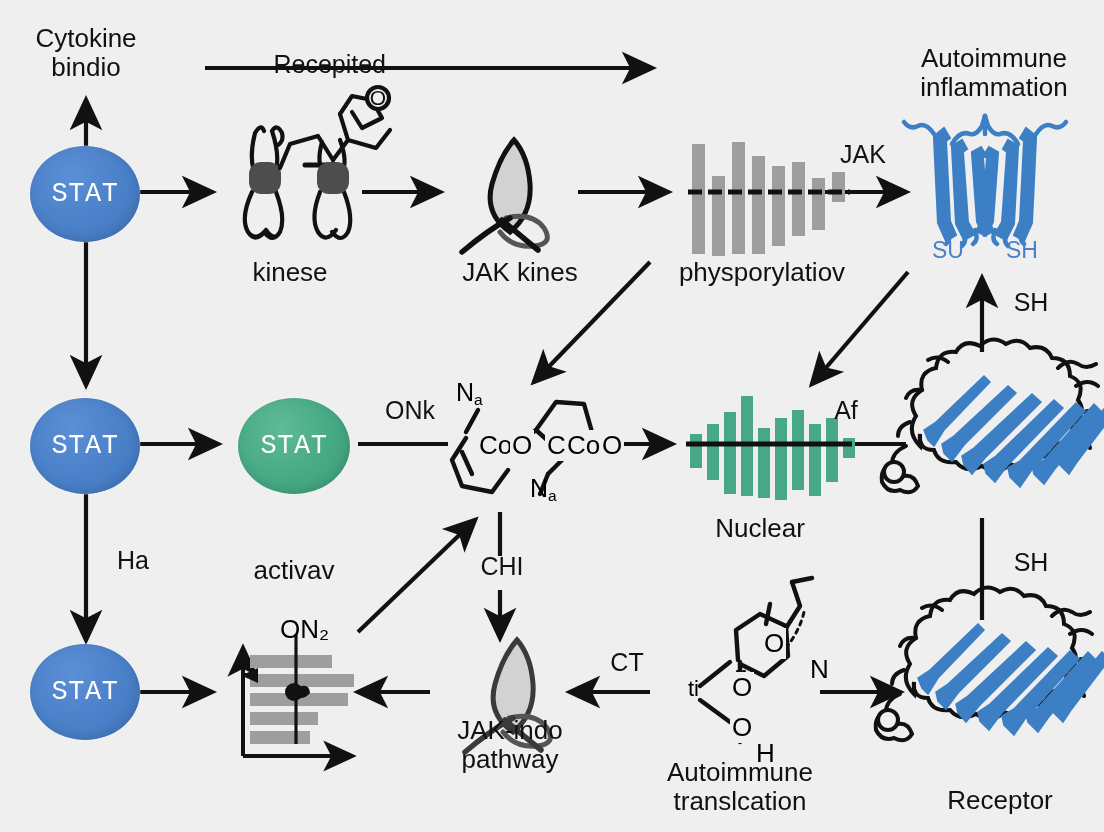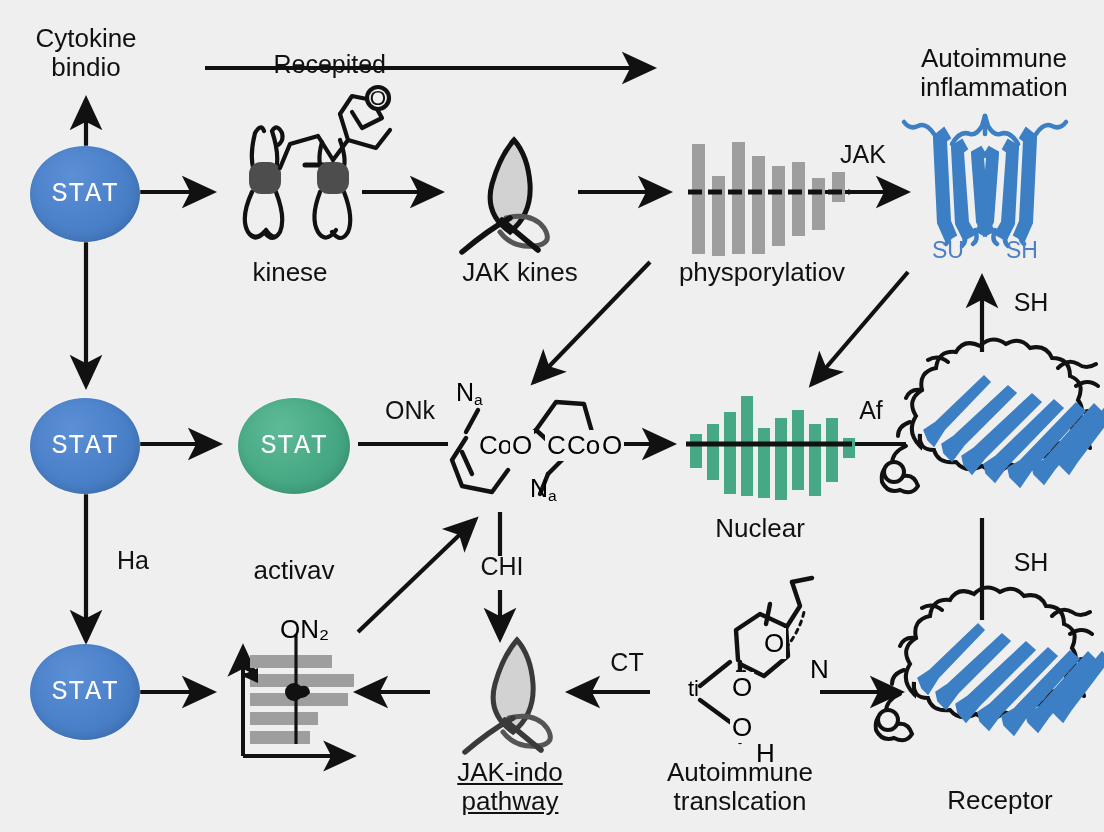--- a/index.html
+++ b/index.html
@@ -269,33 +269,33 @@
   <div class="lbl big" style="left:884px;top:44px;width:220px;">Autoimmune
 inflammation</div>
 
   <div class="lbl bluelbl" style="left:918px;top:238px;width:60px;">SU</div>
   <div class="lbl bluelbl" style="left:992px;top:238px;width:60px;">SH</div>
 
   <div class="lbl big" style="left:660px;top:514px;width:200px;">Nuclear</div>
 
   <div class="lbl big" style="left:900px;top:786px;width:200px;">Receptor</div>
 
-  <div class="lbl big" style="left:420px;top:758px;width:180px;text-decoration:underline;">JAK-indo
+  <div class="lbl big" style="left:420px;top:716px;width:180px;">JAK-indo
 pathway</div>
 
   <div class="lbl big" style="left:620px;top:758px;width:240px;">Autoimmune
 translcation</div>
 
   <div class="edgelbl" style="left:196px;top:50px;width:190px;text-align:right;">Recepited</div>
   <div class="edgelbl" style="left:820px;top:140px;width:86px;">JAK</div>
   <div class="edgelbl" style="left:996px;top:288px;width:70px;">SH</div>
   <div class="edgelbl" style="left:996px;top:548px;width:70px;">SH</div>
   <div class="edgelbl" style="left:98px;top:546px;width:70px;">Ha</div>
   <div class="edgelbl" style="left:366px;top:396px;width:88px;">ONk</div>
-  <div class="edgelbl" style="left:836px;top:396px;width:70px;">Af</div>
+  <div class="edgelbl" style="left:811px;top:396px;width:70px;">Af</div>
   <div class="edgelbl" style="left:464px;top:552px;width:76px;">CHI</div>
   <div class="edgelbl" style="left:592px;top:648px;width:70px;">CT</div>
 
   <div class="chem" style="left:456px;top:378px;font-size:25px;">N<span class="sub">a</span></div>
   <div class="chem" style="left:530px;top:474px;font-size:25px;">N<span class="sub">a</span></div>
   <div class="chem" style="left:477px;top:430px;font-size:26px;background:#efefef;padding:0 2px;">Co</div>
   <div class="chem" style="left:510px;top:430px;font-size:26px;background:#efefef;padding:0 2px;">O</div>
   <div class="chem" style="left:545px;top:430px;font-size:26px;background:#efefef;padding:0 2px;">C</div>
   <div class="chem" style="left:565px;top:430px;font-size:26px;background:#efefef;padding:0 2px;">Co</div>
   <div class="chem" style="left:600px;top:430px;font-size:26px;background:#efefef;padding:0 2px;">O</div>

